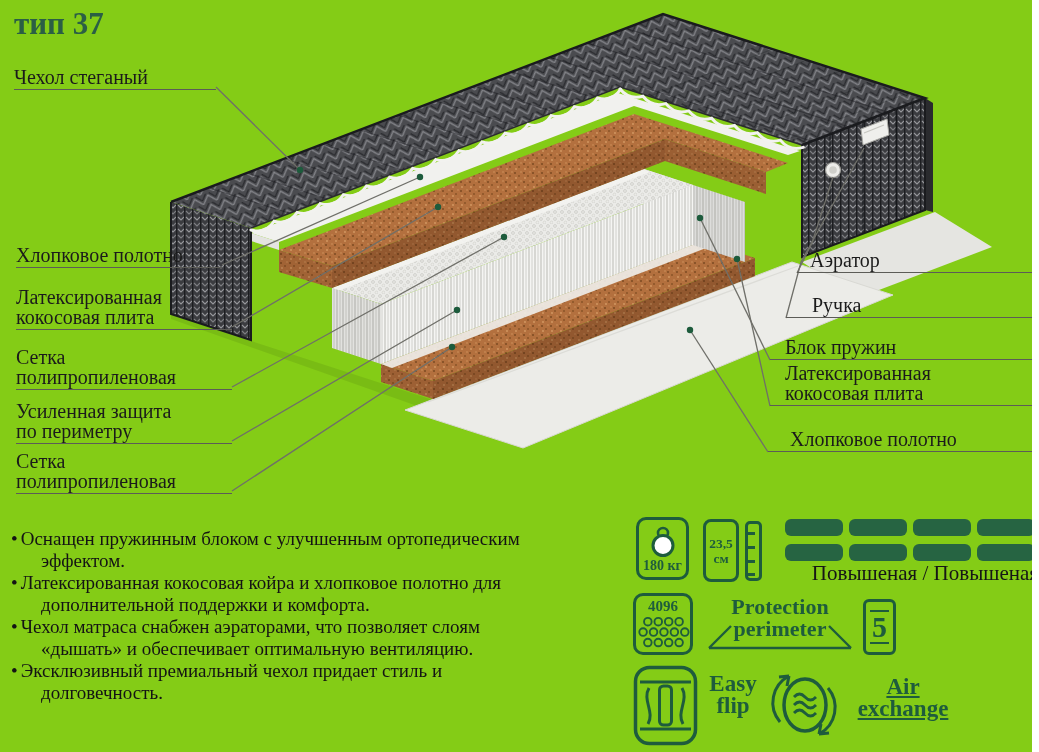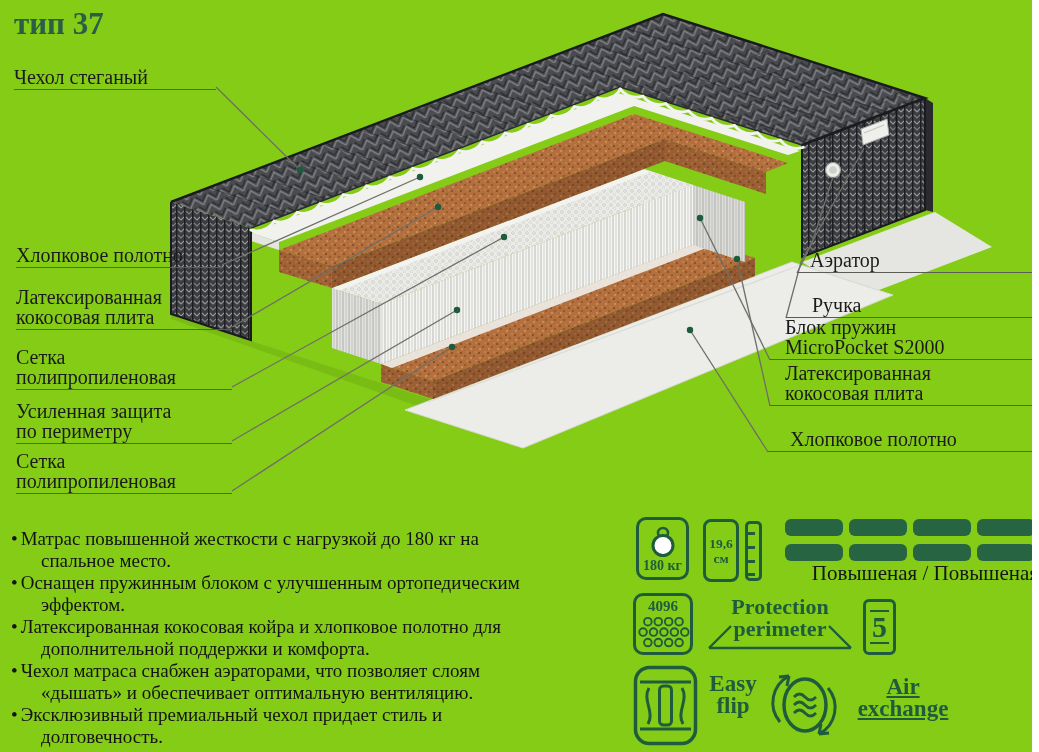--- a/index.html
+++ b/index.html
@@ -225,48 +225,46 @@
   </div>
 
   <div class="lbl" style="left:797px;top:247px;width:240px;height:26px;padding-left:13px;box-sizing:border-box;">
     <span class="ln">Аэратор</span>
   </div>
   <div class="lbl" style="left:786px;top:292px;width:251px;height:26px;padding-left:26px;box-sizing:border-box;">
     <span class="ln">Ручка</span>
   </div>
   <div class="lbl" style="left:770px;top:318px;width:267px;height:42px;padding-left:15px;box-sizing:border-box;">
     <span class="ln">Блок пружин</span>
-    <span class="ln">MicroPocket S2000</span>
   </div>
   <div class="lbl" style="left:770px;top:364px;width:267px;height:42px;padding-left:15px;box-sizing:border-box;">
     <span class="ln">Латексированная</span>
     <span class="ln">кокосовая плита</span>
   </div>
   <div class="lbl" style="left:768px;top:426px;width:269px;height:26px;padding-left:22px;box-sizing:border-box;">
     <span class="ln">Хлопковое полотно</span>
   </div>
 
   <ul class="bullets">
-    <li><span>Матрас повышенной жесткости с нагрузкой до 180 кг на спальное место.</span></li>
     <li><span>Оснащен пружинным блоком с улучшенным ортопедическим эффектом.</span></li>
     <li><span>Латексированная кокосовая койра и хлопковое полотно для дополнительной поддержки и комфорта.</span></li>
     <li><span>Чехол матраса снабжен аэраторами, что позволяет слоям «дышать» и обеспечивает оптимальную вентиляцию.</span></li>
     <li><span>Эксклюзивный премиальный чехол придает стиль и долговечность.</span></li>
   </ul>
 
   <div class="badgebox weight">
     <svg width="30" height="34" viewBox="0 0 30 34">
       <circle cx="15" cy="9" r="5" fill="none" stroke="#1e5c3d" stroke-width="2.6"></circle>
       <circle cx="15" cy="21.5" r="10" fill="#fff" stroke="#1e5c3d" stroke-width="3"></circle>
     </svg>
     <span class="val">180 кг</span>
   </div>
 
   <div class="badgebox height">
-    <span class="val">19,6</span>
+    <span class="val">23,5</span>
     <span class="val">см</span>
   </div>
 
   <div class="ruler">
     <i style="top:8px;"></i>
       <i style="top:22px;"></i>
       <i style="top:36px;"></i>
       <i style="top:49px;"></i>
   </div>
 

